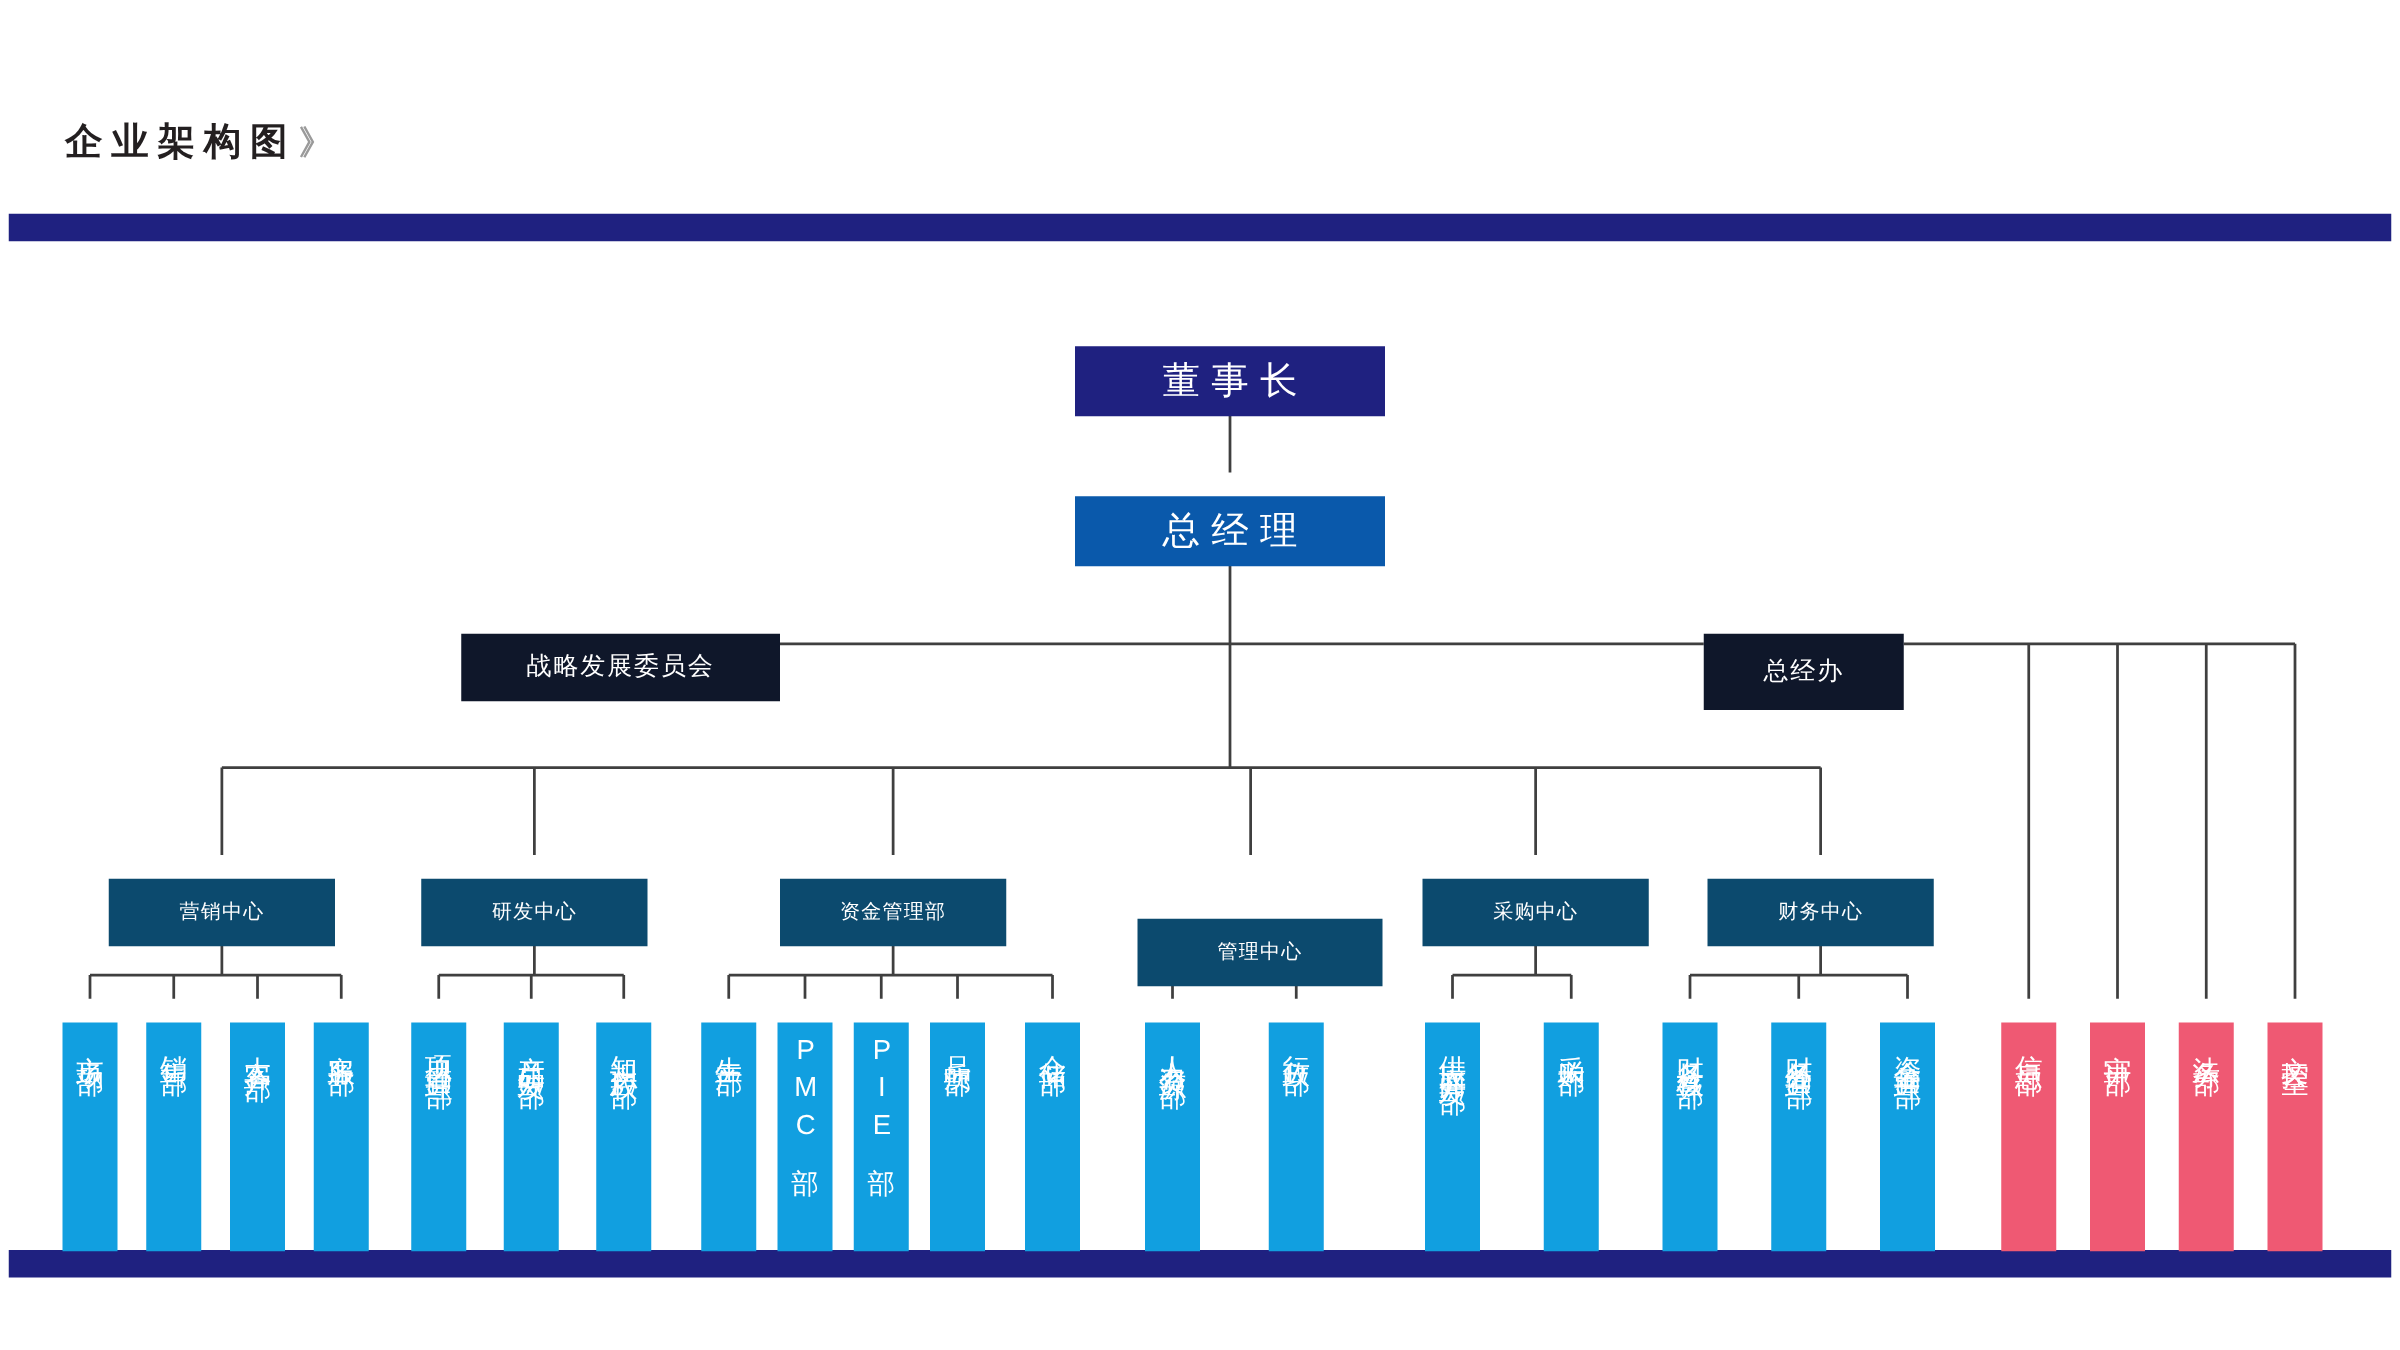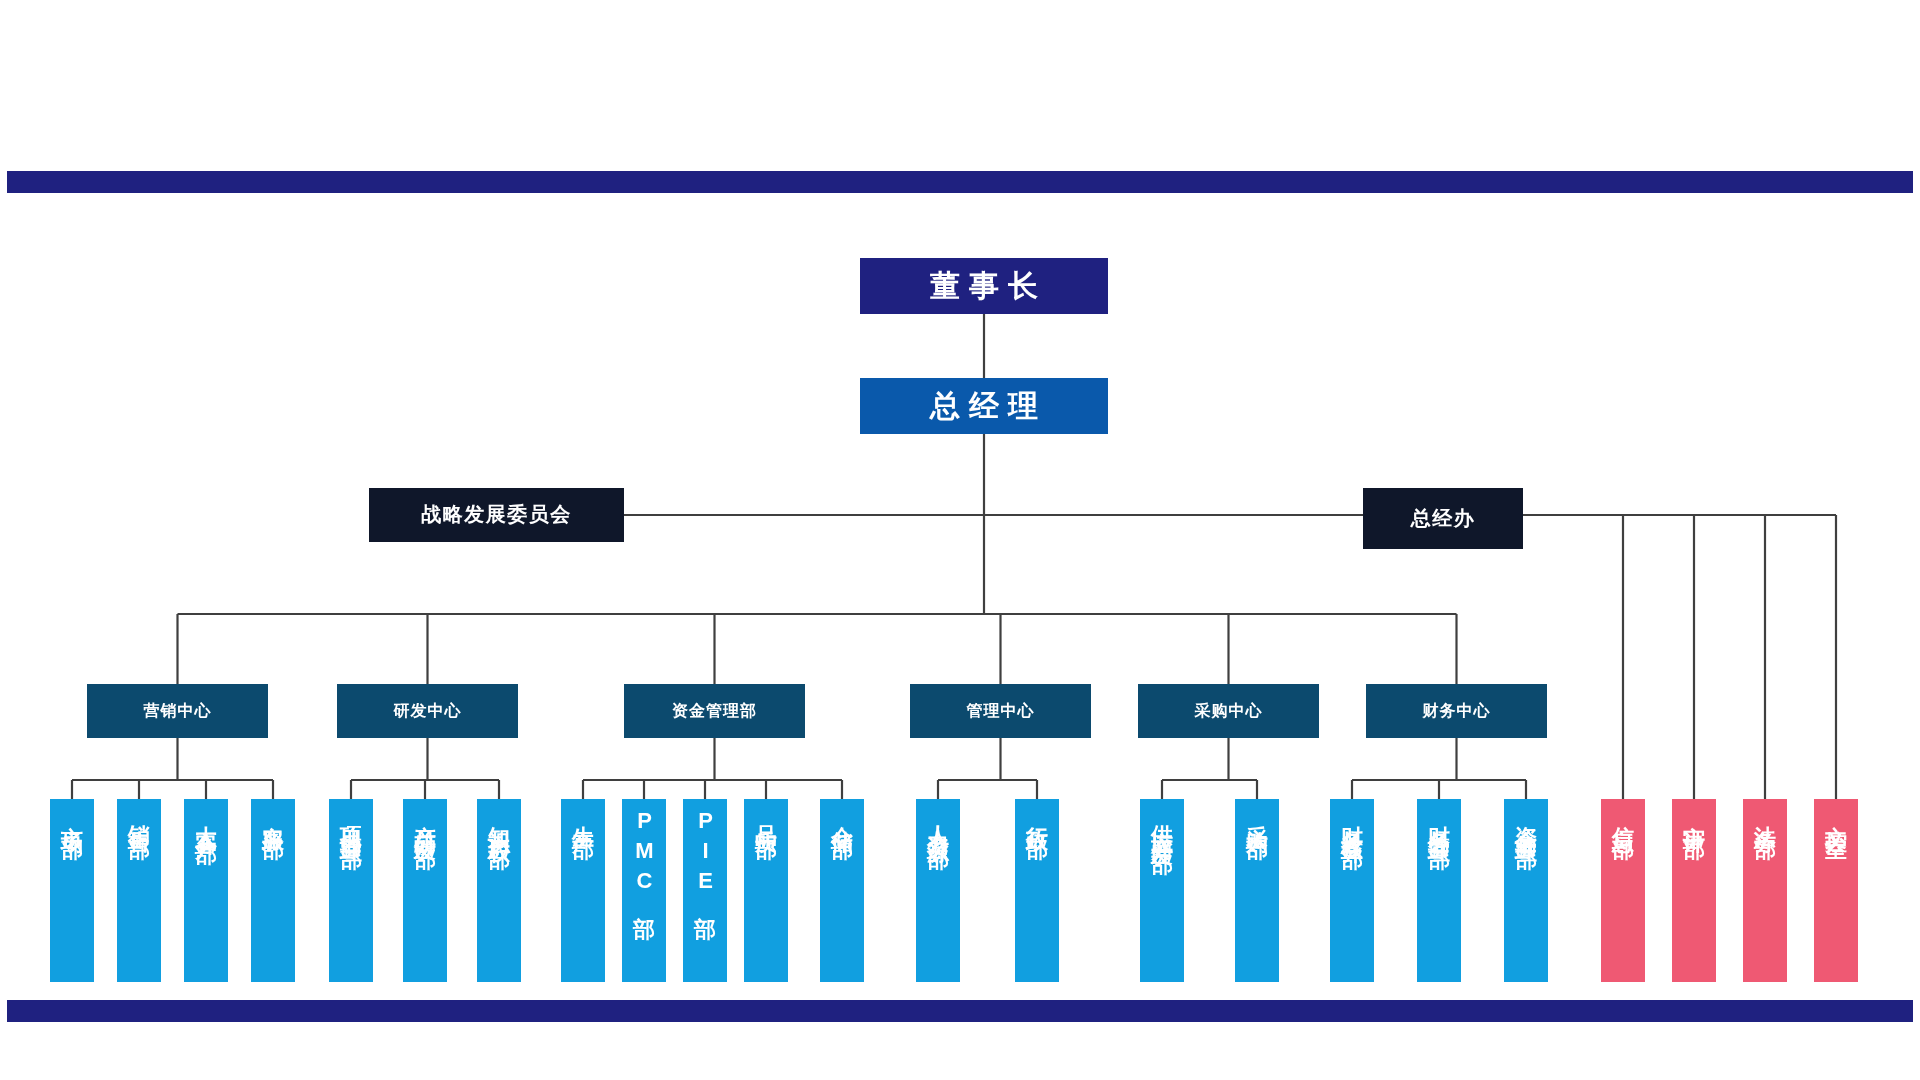--- a/index.html
+++ b/index.html
@@ -80,22 +80,23 @@
   }
 
   
   .node {
     position: absolute;
     box-sizing: border-box;
     display: flex;
     align-items: center;
     justify-content: center;
     color: #ffffff;
-    font-weight: bold;
+    font-weight: normal;
     line-height: 1.08;
+    margin-top: 19px;
   }
 
   .node.exec {
     font-size: 30px;
     letter-spacing: 9px;
     text-indent: 9px;
   }
   .n-chairman { background: #1f2180; }
   .n-gm       { background: #0a59ab; }
 
@@ -127,20 +128,24 @@
     letter-spacing: 5px;
     line-height: 1.0;
     display: block;
   }
 </style>
 </head>
 <body>
 
 <div id="stage">
 
+  <div class="hdr-cn-wrap">
+    <span class="hdr-cn">企业架构图</span>
+    <span class="hdr-chev">》</span>
+  </div>
 
   <div class="bar-top"></div>
   <div class="bar-bottom"></div>
 
   <svg id="wires" viewBox="0 0 1920 1080">
       <line x1="984" y1="314" x2="984" y2="378" stroke="#3f3f3f" stroke-width="2.2"></line>
       <line x1="984" y1="434" x2="984" y2="614" stroke="#3f3f3f" stroke-width="2.2"></line>
       <line x1="624" y1="515" x2="1363" y2="515" stroke="#3f3f3f" stroke-width="2.2"></line>
       <line x1="1523" y1="515" x2="1836" y2="515" stroke="#3f3f3f" stroke-width="2.2"></line>
       <line x1="1623" y1="515" x2="1623" y2="799" stroke="#3f3f3f" stroke-width="2.2"></line>
@@ -202,21 +207,21 @@
       </div>
       <div class="node center" style="left: 87px; top: 684px; width: 181px; height: 54px;">
         <span>营销中心</span>
       </div>
       <div class="node center" style="left: 337px; top: 684px; width: 181px; height: 54px;">
         <span>研发中心</span>
       </div>
       <div class="node center" style="left: 624px; top: 684px; width: 181px; height: 54px;">
         <span>资金管理部</span>
       </div>
-      <div class="node center" style="left: 910px; top: 684px; width: 181px; height: 54px;">
+      <div class="node center" style="left: 910px; top: 716px; width: 196px; height: 54px;">
         <span>管理中心</span>
       </div>
       <div class="node center" style="left: 1138px; top: 684px; width: 181px; height: 54px;">
         <span>采购中心</span>
       </div>
       <div class="node center" style="left: 1366px; top: 684px; width: 181px; height: 54px;">
         <span>财务中心</span>
       </div>
       <div class="node dept" style="left: 50px; top: 799px; width: 44px; height: 183px;">
         <span class="vtext">市场部</span>

